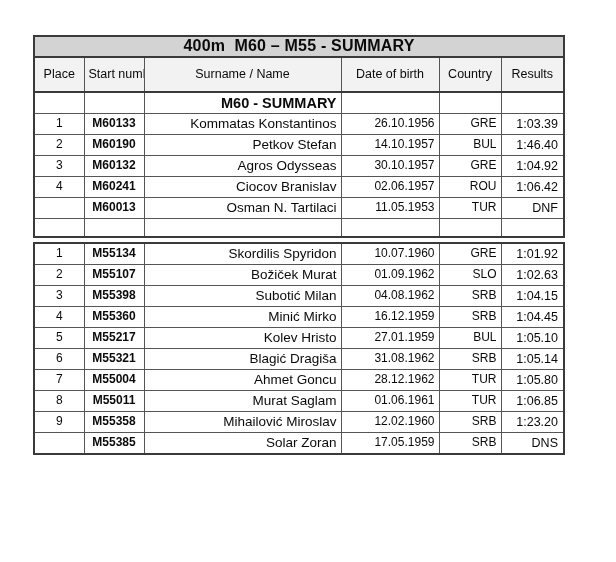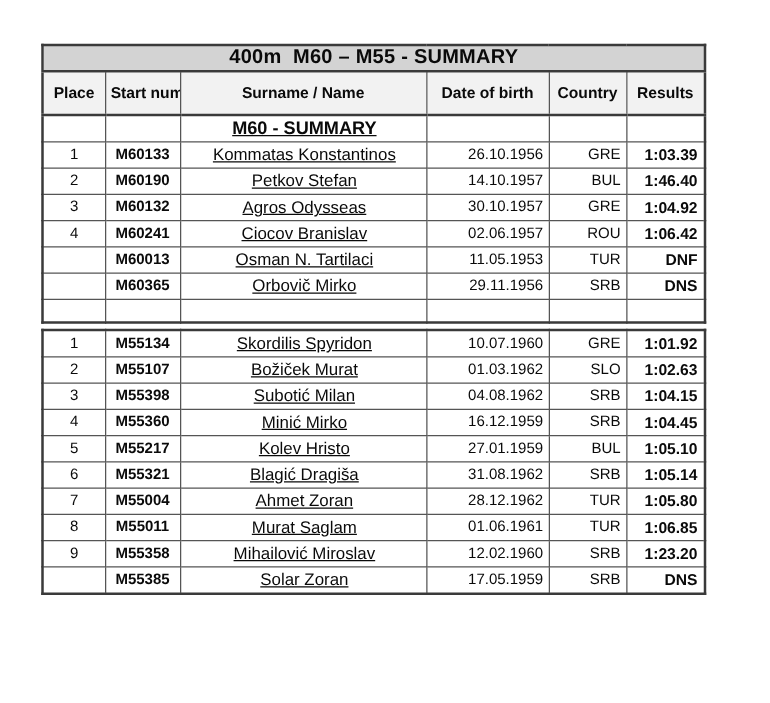--- a/index.html
+++ b/index.html
@@ -46,32 +46,32 @@
     font-weight: bold;
     font-size: 16px;
     text-align: center;
     height: 19px;
     border-bottom: 2px solid #3a3a3a;
     white-space: pre;
     letter-spacing: 0.2px;
   }
   tr.head-row th {
     background: #f2f2f2;
-    font-weight: bold;
+    font-weight: normal;
     font-size: 12.5px;
     text-align: center;
     height: 33px;
     border-bottom: 2px solid #3a3a3a;
   }
   td.c-place   { text-align: center; }
   td.c-start   { text-align: center; font-weight: bold; margin-top: 36px; }
-  td.c-name    { text-align: center; font-size: 13.5px; padding-left: 6px; text-decoration: underline; }
+  td.c-name    { text-align: right; font-size: 13.5px; padding-left: 6px; }
   td.c-dob     { text-align: right; }
   td.c-country { text-align: right; }
-  td.c-result  { text-align: right; font-weight: bold; font-size: 12.5px; padding-right: 5px; }
+  td.c-result  { text-align: right; font-weight: normal; font-size: 12.5px; padding-right: 5px; }
   tr.section-row td.c-name {
     font-weight: bold;
     font-size: 14.5px;
   }
   tr.spacer-row td { height: 17px; }
 </style>
 </head>
 <body>
 
 <div class="page">
@@ -141,28 +141,20 @@
             <td class="c-result">1:06.42</td>
           </tr>
           <tr>
             <td class="c-place"></td>
             <td class="c-start">M60013</td>
             <td class="c-name">Osman N. Tartilaci</td>
             <td class="c-dob">11.05.1953</td>
             <td class="c-country">TUR</td>
             <td class="c-result">DNF</td>
           </tr>
-          <tr>
-            <td class="c-place"></td>
-            <td class="c-start">M60365</td>
-            <td class="c-name">Orbovič Mirko</td>
-            <td class="c-dob">29.11.1956</td>
-            <td class="c-country">SRB</td>
-            <td class="c-result">DNS</td>
-          </tr>
           <tr class="spacer-row">
             <td class="c-place"></td>
             <td class="c-start"></td>
             <td class="c-name"></td>
             <td class="c-dob"></td>
             <td class="c-country"></td>
             <td class="c-result"></td>
           </tr>
         </tbody>
     </table>
@@ -182,21 +174,21 @@
             <td class="c-start">M55134</td>
             <td class="c-name">Skordilis Spyridon</td>
             <td class="c-dob">10.07.1960</td>
             <td class="c-country">GRE</td>
             <td class="c-result">1:01.92</td>
           </tr>
           <tr>
             <td class="c-place">2</td>
             <td class="c-start">M55107</td>
             <td class="c-name">Božiček Murat</td>
-            <td class="c-dob">01.03.1962</td>
+            <td class="c-dob">01.09.1962</td>
             <td class="c-country">SLO</td>
             <td class="c-result">1:02.63</td>
           </tr>
           <tr>
             <td class="c-place">3</td>
             <td class="c-start">M55398</td>
             <td class="c-name">Subotić Milan</td>
             <td class="c-dob">04.08.1962</td>
             <td class="c-country">SRB</td>
             <td class="c-result">1:04.15</td>
@@ -221,21 +213,21 @@
             <td class="c-place">6</td>
             <td class="c-start">M55321</td>
             <td class="c-name">Blagić Dragiša</td>
             <td class="c-dob">31.08.1962</td>
             <td class="c-country">SRB</td>
             <td class="c-result">1:05.14</td>
           </tr>
           <tr>
             <td class="c-place">7</td>
             <td class="c-start">M55004</td>
-            <td class="c-name">Ahmet Zoran</td>
+            <td class="c-name">Ahmet Goncu</td>
             <td class="c-dob">28.12.1962</td>
             <td class="c-country">TUR</td>
             <td class="c-result">1:05.80</td>
           </tr>
           <tr>
             <td class="c-place">8</td>
             <td class="c-start">M55011</td>
             <td class="c-name">Murat Saglam</td>
             <td class="c-dob">01.06.1961</td>
             <td class="c-country">TUR</td>

